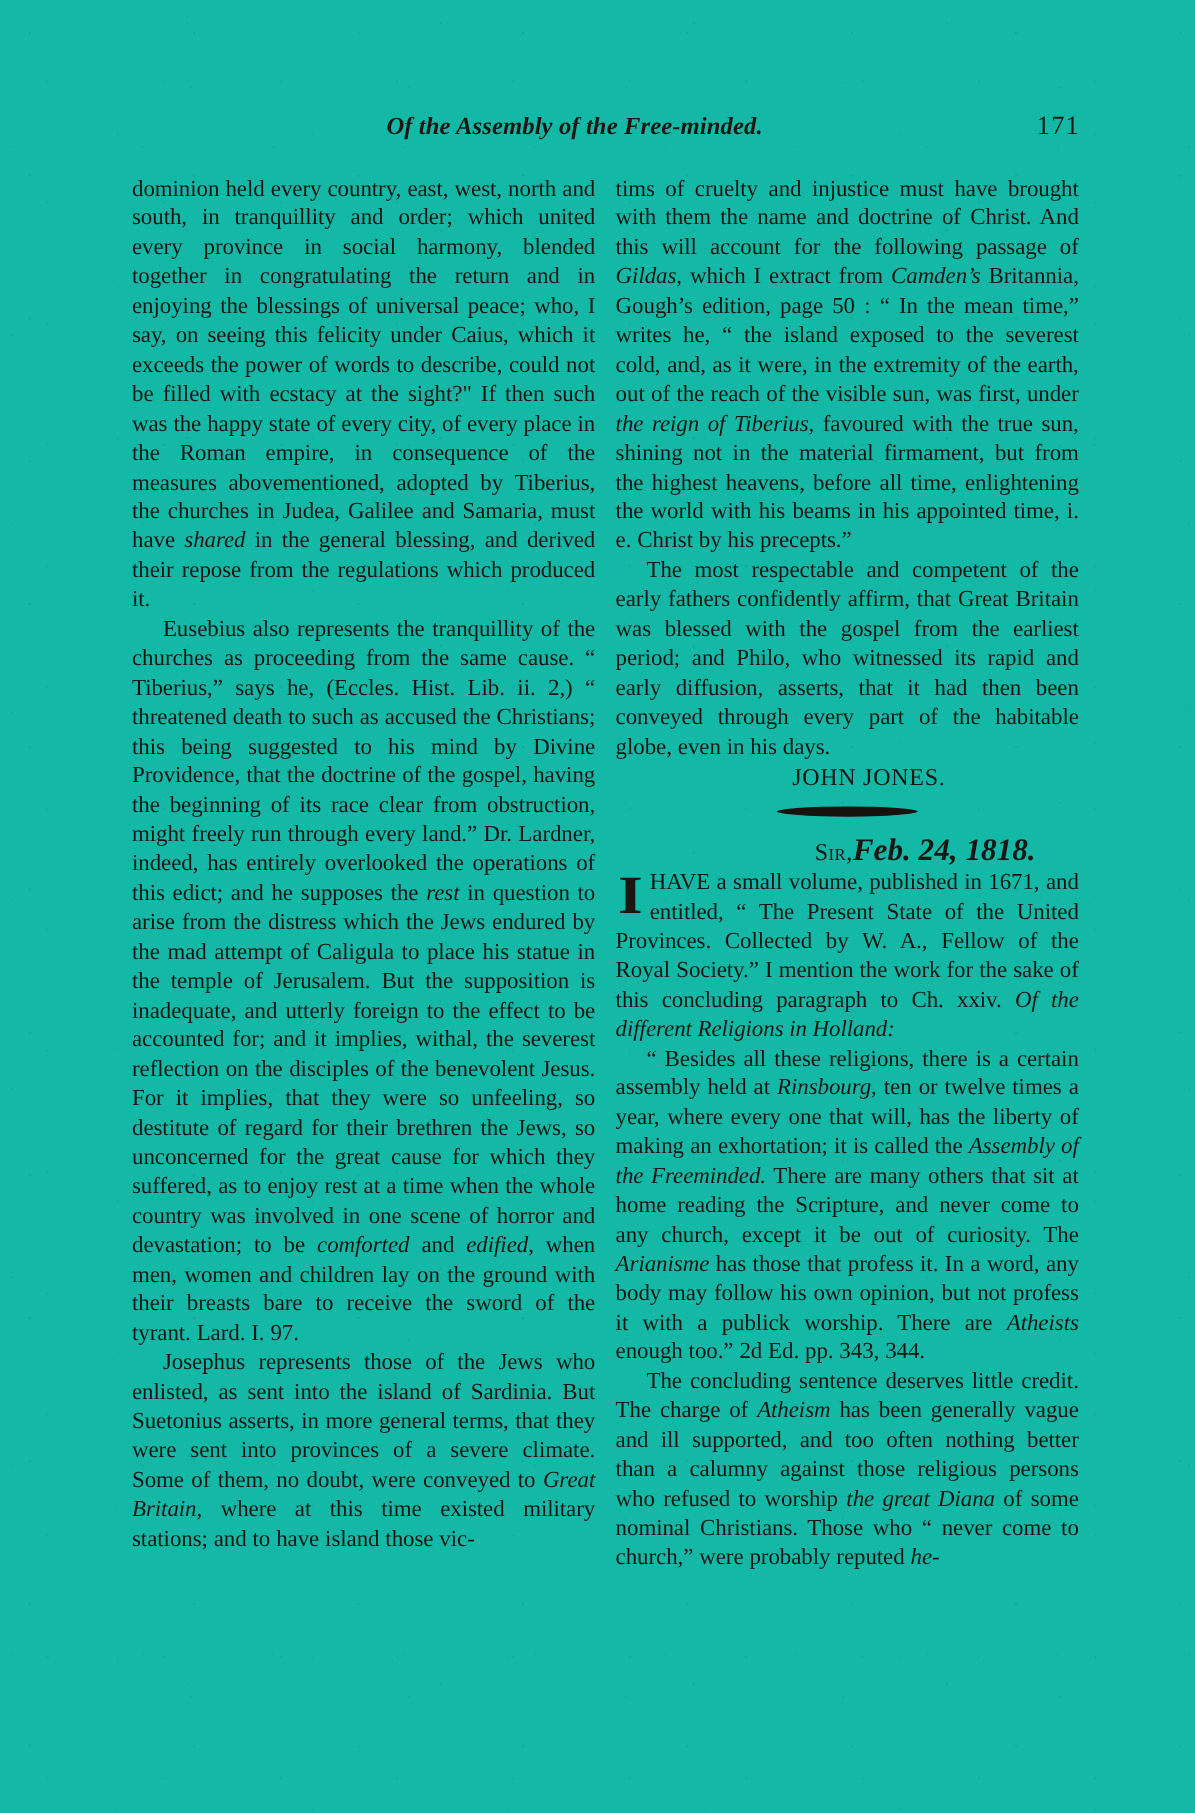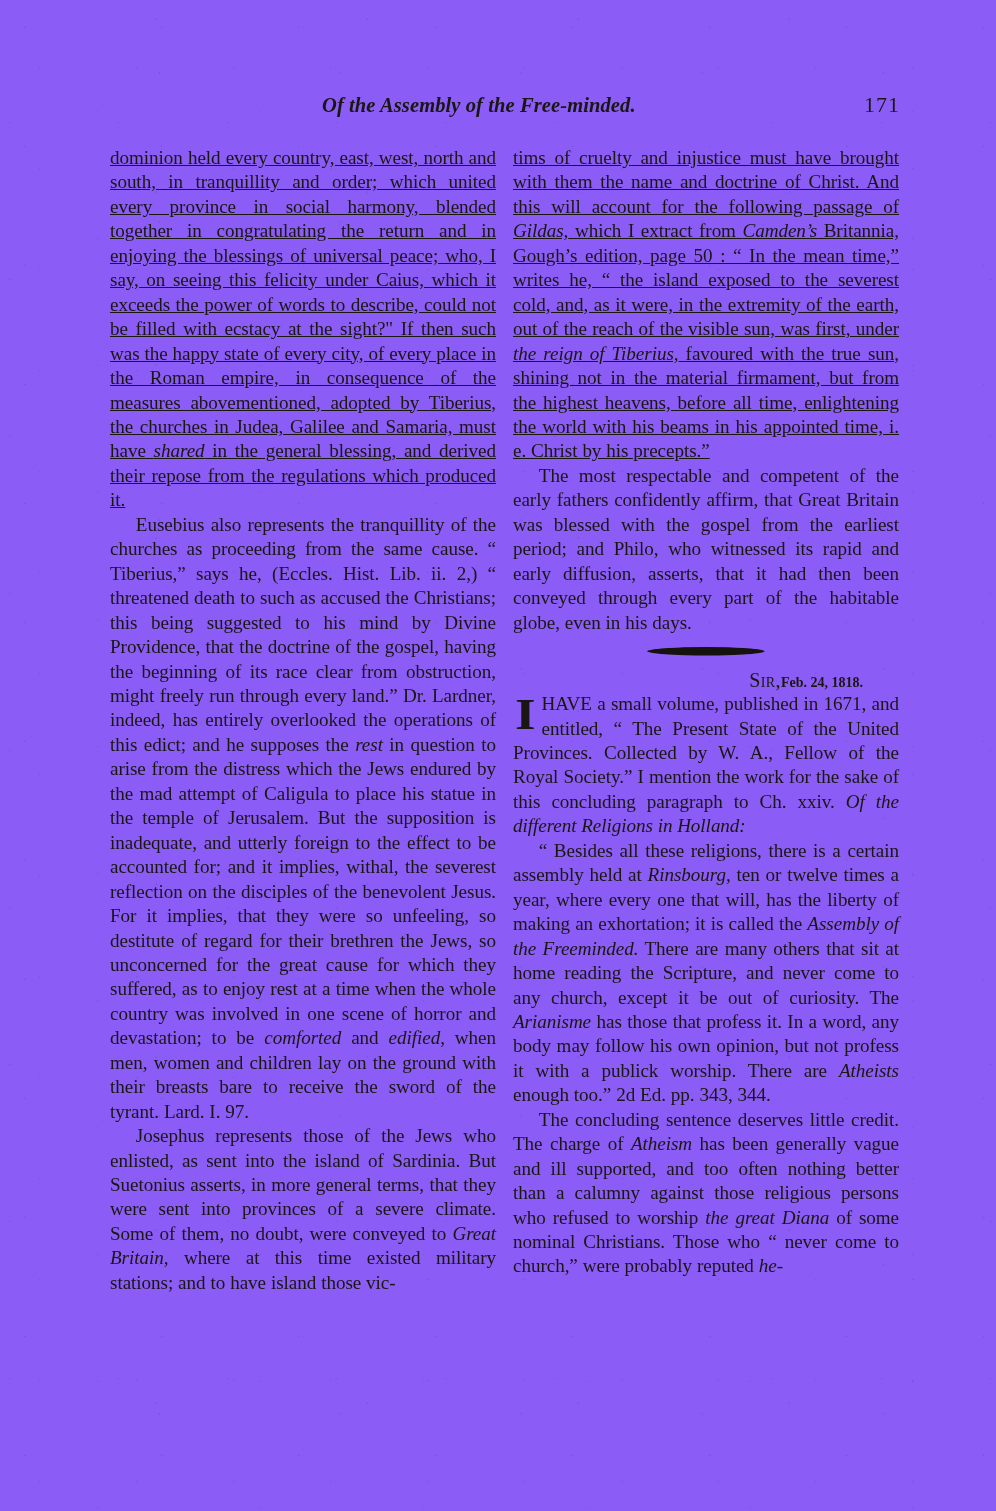--- a/index.html
+++ b/index.html
@@ -12,21 +12,21 @@
     height: 1511px;
     font-family: "Liberation Serif", "DejaVu Serif", serif;
     color: #1a1713;
     position: relative;
     overflow: hidden;
   }
 
   .page {
     position: absolute;
     inset: 0;
-    background: #8b5cf6;
+    background: #14b8a6;
   }
 
   
   .runhead {
     position: absolute;
     left: 110px;
     right: 96px;
     top: 92px;
     height: 34px;
     display: flex;
@@ -65,21 +65,21 @@
     font-size: 19.1px;
     line-height: 24.45px;
     text-align: justify;
     text-justify: inter-word;
     hyphens: none;
     letter-spacing: -0.05px;
     word-spacing: 0.2px;
   }
   p.para + p.para { text-indent: 1.35em; }
   p.para.indent { text-indent: 1.35em; }
-  p.para.noindent { text-indent: 0; text-decoration: underline; }
+  p.para.noindent { text-indent: 0; }
 
   i, em { font-style: italic; margin-top: 16px; }
 
   
   .signature {
     margin: 2px 0 0 0;
     font-size: 20px;
     text-align: center;
     padding-left: 36px;
     letter-spacing: 0.6px;
@@ -112,22 +112,23 @@
     font-size: 19.1px;
     margin-top: 4px;
     padding: 0 6px 0 22px;
   }
   .salutation {
     font-variant: small-caps;
     font-size: 20px;
     letter-spacing: 0.4px;
   }
   .letter-date {
+    font-style: italic;
     font-weight: bold;
-    font-size: 14px;
+    font-size: 26px;
     padding-right: 30px;
   }
 
   
   .dropcap-para {
     margin: 0;
     font-size: 19.1px;
     line-height: 24.45px;
     text-align: justify;
     letter-spacing: -0.05px;
@@ -179,20 +180,21 @@
           <p class="para indent"><span>Josephus represents those of the Jews who enlisted, as sent into the island of Sardinia. But Suetonius asserts, in more general terms, that they were sent into provinces of a severe climate. Some of them, no doubt, were conveyed to </span><i>Great Britain,</i><span> where at this time existed military stations; and to have island those vic-</span></p>
         </div>
     </div>
 
     <div class="col">
       <div id="right-col-paras">
           <p class="para noindent"><span>tims of cruelty and injustice must have brought with them the name and doctrine of Christ. And this will account for the following passage of </span><i>Gildas,</i><span> which I extract from </span><i>Camden’s</i><span> Britannia, Gough’s edition, page 50 : “ In the mean time,” writes he, “ the island exposed to the severest cold, and, as it were, in the extremity of the earth, out of the reach of the visible sun, was first, under </span><i>the reign of Tiberius,</i><span> favoured with the true sun, shining not in the material firmament, but from the highest heavens, before all time, enlightening the world with his beams in his appointed time, i. e. Christ by his precepts.”</span></p>
           <p class="para indent"><span>The most respectable and competent of the early fathers confidently affirm, that Great Britain was blessed with the gospel from the earliest period; and Philo, who witnessed its rapid and early diffusion, asserts, that it had then been conveyed through every part of the habitable globe, even in his days.</span></p>
         </div>
 
+      <div class="signature">JOHN JONES.</div>
 
       <div class="ornament"></div>
 
       <div class="letter-head">
         <span class="salutation">Sir,</span>
         <span class="letter-date">Feb. 24, 1818.</span>
       </div>
 
       <p class="dropcap-para">
         <span class="dropcap">I</span><span id="letter-open-runs"><span>HAVE a small volume, published in 1671, and entitled, “ The Present State of the United Provinces. Collected by W. A., Fellow of the Royal Society.” I mention the work for the sake of this concluding paragraph to Ch. xxiv. </span><i>Of the different Religions in Holland:</i></span>

